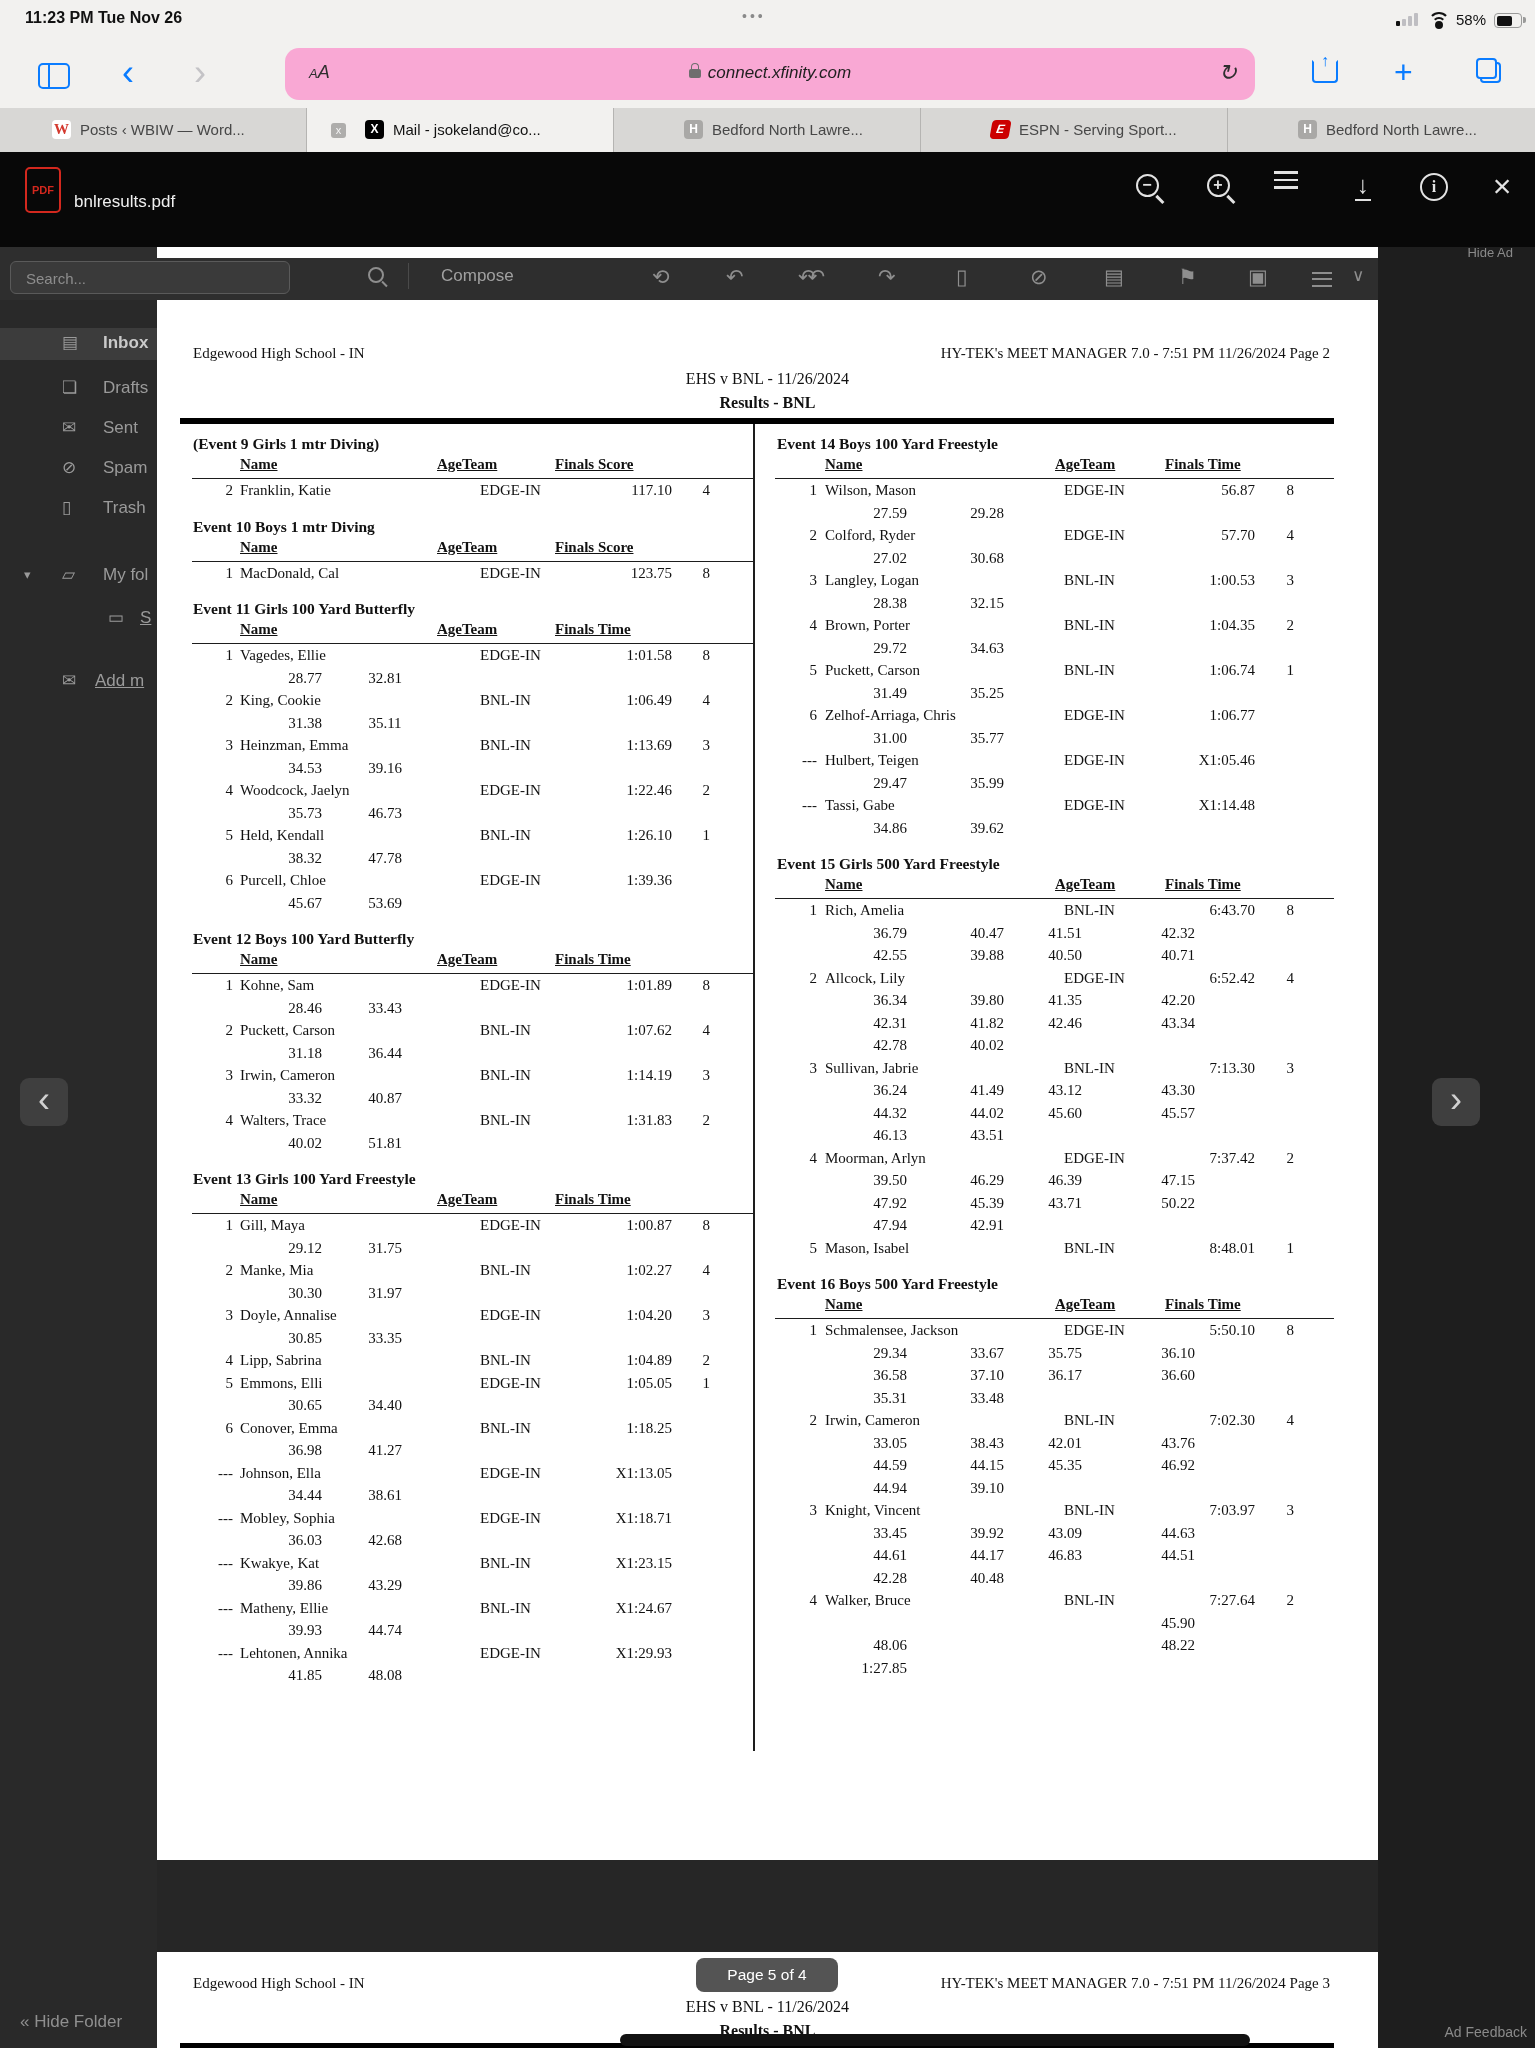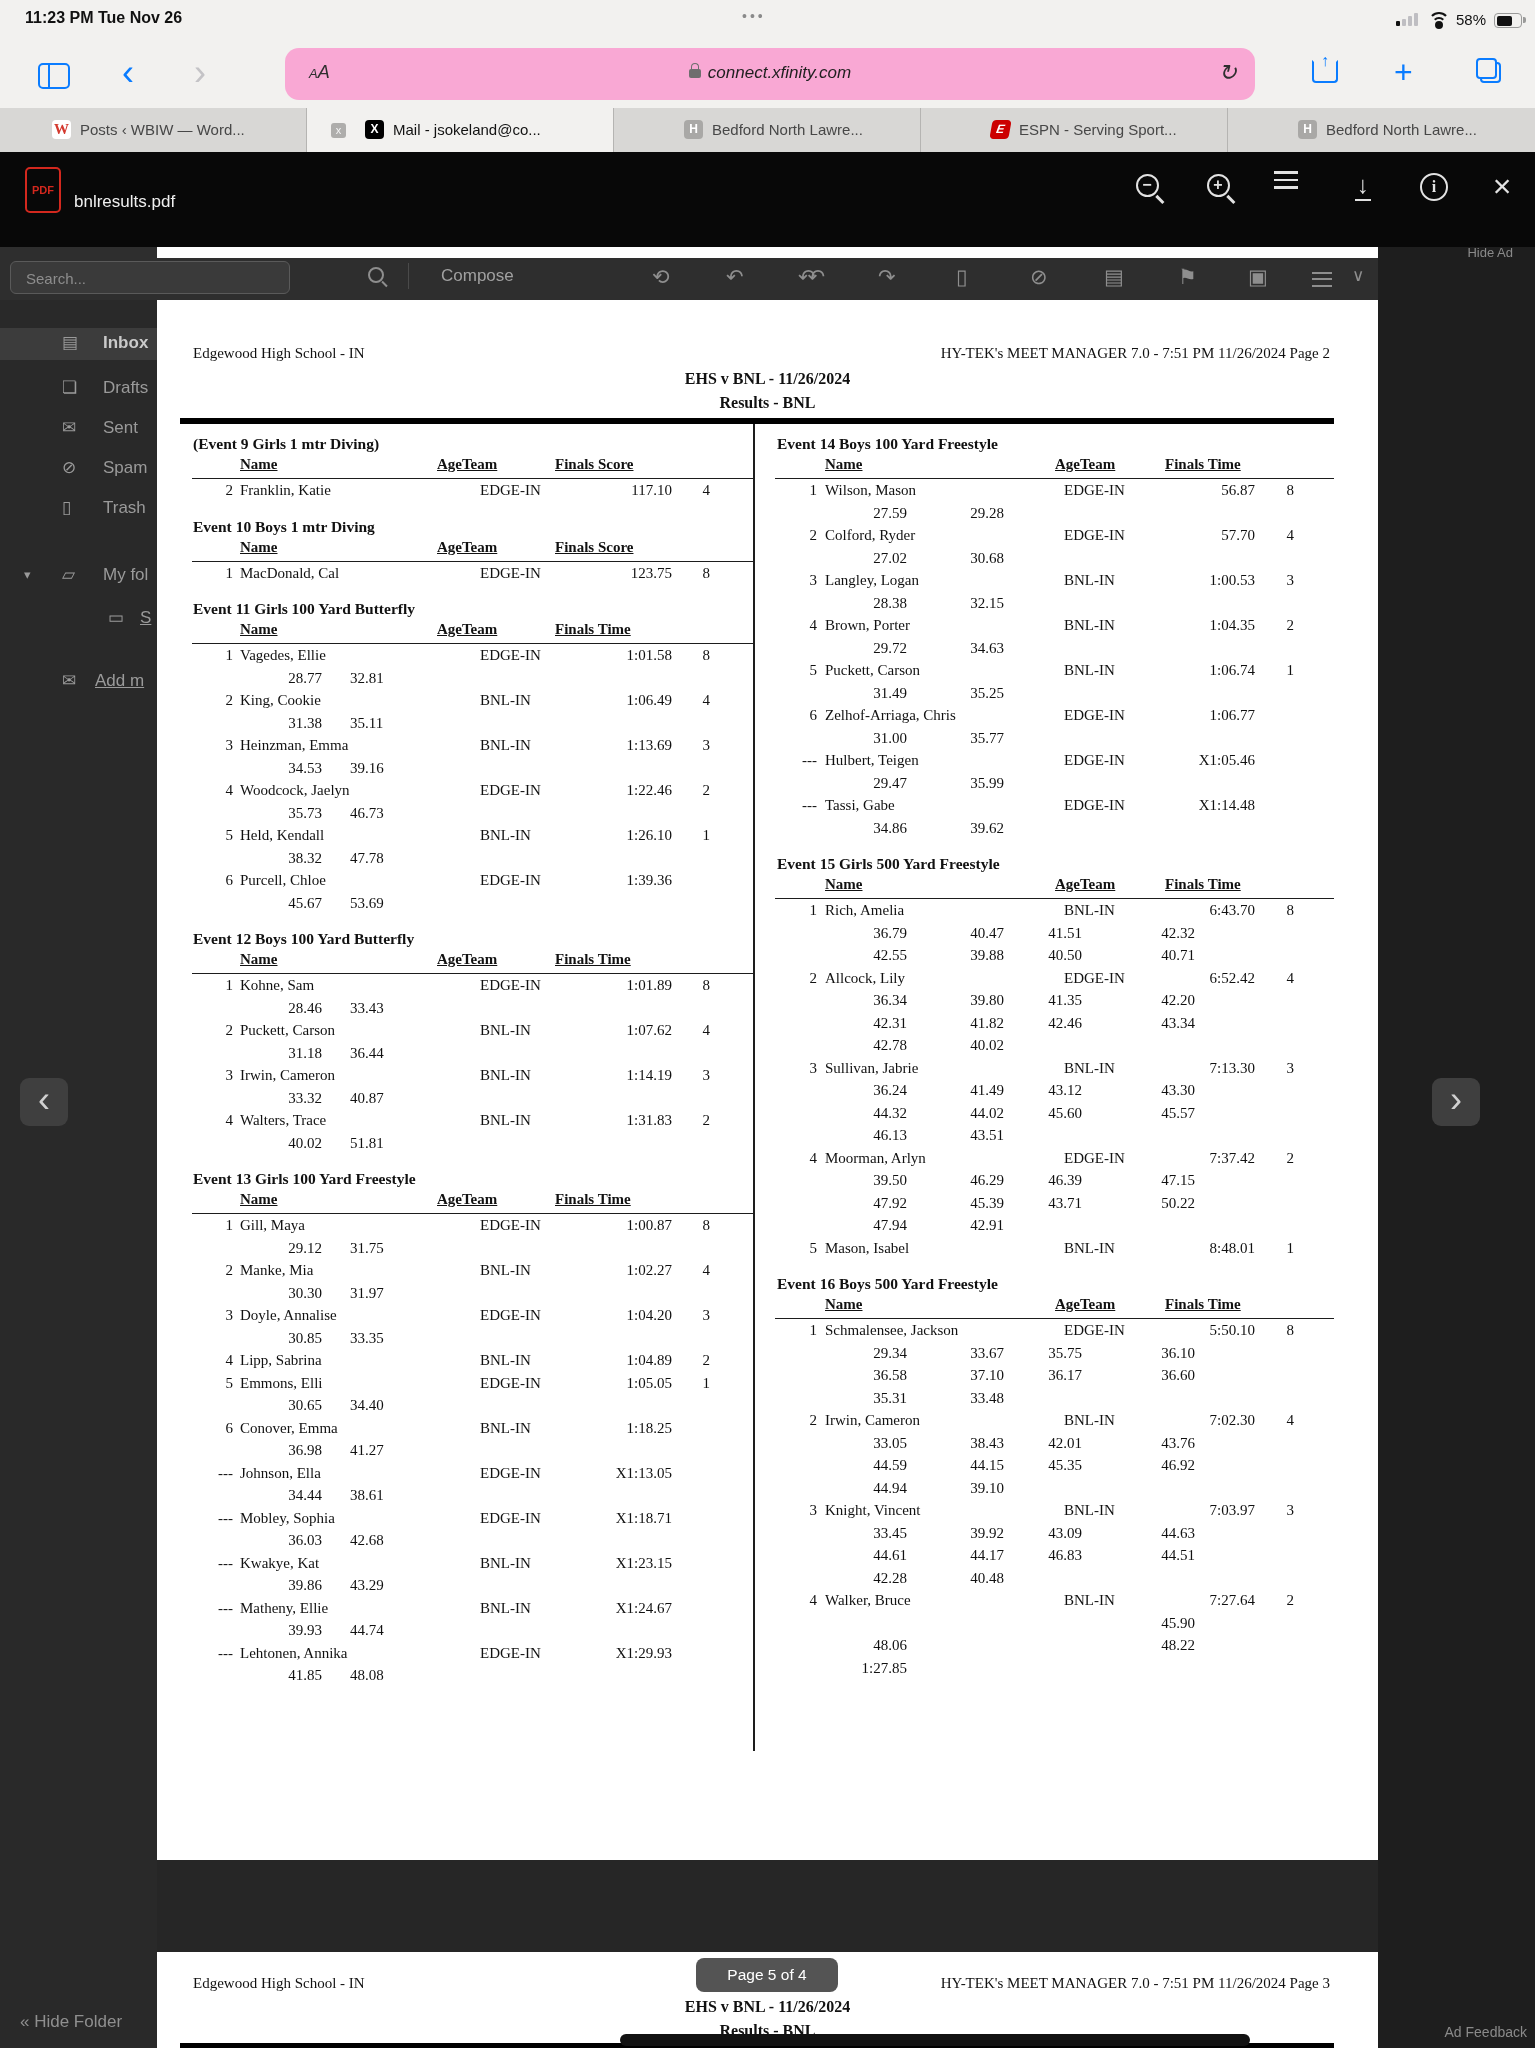--- a/index.html
+++ b/index.html
@@ -84,21 +84,21 @@
   #hidead{position:absolute;right:22px;top:20px;color:#8a8a8a;font-size:13px;}
   #adfeedback{position:absolute;right:8px;bottom:8px;color:#8a8a8a;font-size:14px;}
   
   .page{background:#ffffff;z-index:10;font-family:"Liberation Serif",serif;color:#111;}
   #page1strip{left:157px;top:225px;width:1221px;height:33px;}
   #page2{left:157px;top:300px;width:1221px;height:1560px;}
   #page3{left:157px;top:1952px;width:1221px;height:96px;overflow:hidden;}
   .phead{position:relative;height:118px;font-size:15px;}
   .phead .school{position:absolute;left:36px;top:45px;}
   .phead .meet{position:absolute;right:48px;top:45px;}
-  .phead .t1{position:absolute;left:0;right:0;top:70px;text-align:center;font-weight:bold;font-size:16px;}
+  .phead .t1{position:absolute;left:0;right:0;top:70px;text-align:center;font-weight:normal;font-size:16px;}
   .phead .t2{position:absolute;left:0;right:0;top:94px;text-align:center;font-weight:bold;font-size:16px;}
   #page3 .phead{height:91px;}
   #page3 .phead .school{top:23px;}
   #page3 .phead .meet{top:23px;}
   #page3 .phead .t1{top:46px;}
   #page3 .phead .t2{top:70px;}
   .cols{display:flex;margin:0 44px 0 23px;border-top:6px solid #000000;min-height:1327px;position:relative;font-size:15px;}
   .colL{width:573px;}
   .colR{flex:1;border-left:2px solid #1d1d1d;}
   .ev-title{height:24px;line-height:26px;margin-top:12px;font-weight:bold;font-size:15.5px;white-space:nowrap;}
@@ -112,21 +112,21 @@
   .colL .h-name{left:48px;} .colL .h-team{left:245px;} .colL .h-fin{left:363px;}
   .colR .h-name{left:50px;} .colR .h-team{left:280px;} .colR .h-fin{left:390px;}
   .ev-row,.sp-row{position:relative;height:22.5px;}
   .ev-row span,.sp-row span{position:absolute;top:0;white-space:nowrap;line-height:22.5px;}
   .colL .c-place{left:0;width:53px;text-align:right;}
   .colL .c-name{left:60px;}
   .colL .c-team{left:300px;}
   .colL .c-time{left:422px;width:70px;text-align:right;}
   .colL .c-pts{left:492px;width:38px;text-align:right;}
   .colL .s0{left:72px;width:70px;text-align:right;}
-  .colL .s1{left:170px;width:70px;text-align:left;}
+  .colL .s1{left:170px;width:70px;text-align:center;}
   .colR .c-place{left:0;width:62px;text-align:right;}
   .colR .c-name{left:70px;}
   .colR .c-team{left:309px;}
   .colR .c-time{left:430px;width:70px;text-align:right;}
   .colR .c-pts{left:501px;width:38px;text-align:right;}
   .colR .s0{left:82px;width:70px;text-align:right;}
   .colR .s1{left:179px;width:70px;text-align:right;}
   .colR .s2{left:275px;width:70px;text-align:center;}
   .colR .s3{left:370px;width:70px;text-align:right;}
   #p3cols{display:block;min-height:5px;position:relative;}

